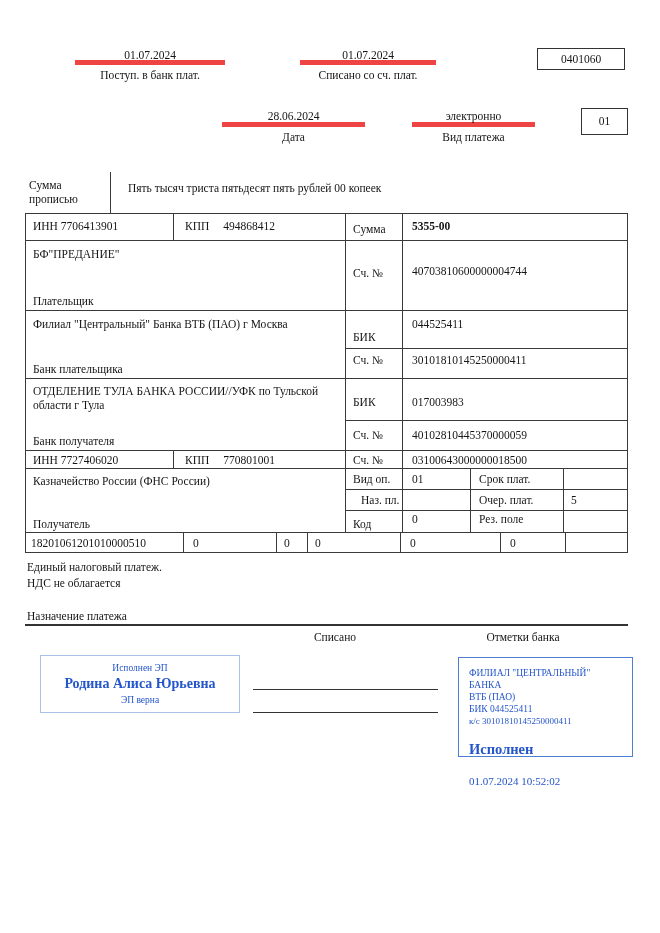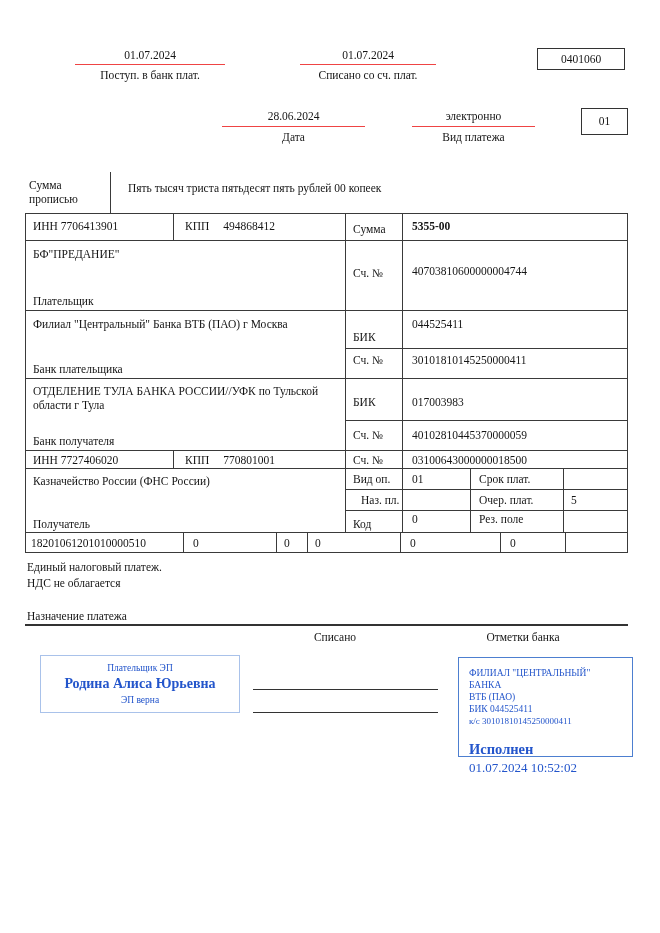--- a/index.html
+++ b/index.html
@@ -4,21 +4,21 @@
 <style>
   html,body{margin:0;padding:0;background:#ffffff;}
   .page{
     position:relative;width:660px;height:933px;background:#ffffff;
     font-family:"Liberation Serif","DejaVu Serif",serif;color:#151515;overflow:hidden;
   }
   .abs{position:absolute;box-sizing:border-box;}
   .t{font-size:11.5px;line-height:1.25;}
   .t-sm{font-size:10.5px;line-height:1.2;}
   .center{text-align:center;}
-  .uline{border-bottom:1px solid #ef4444;}
+  .uline{border-bottom:5px solid #ef4444;}
   .boxed{border:1px solid #333;display:flex;align-items:center;justify-content:center;}
   .hline{position:absolute;height:1px;background:#3a3a3a;}
   .vline{position:absolute;width:1px;background:#3a3a3a;}
   .stamp{color:#2355cb;}
   .sig-box{border:1px solid #a9c2ea;text-align:center;}
   .bank-box{border:1px solid #4d7fd0;padding:9px 10px;}
   .kpp-gap{display:inline-block;width:14px;}
 </style>
 </head>
 <body>
@@ -133,30 +133,30 @@
 
   <div class="abs t" style="left:27px;top:560px;">Единый налоговый платеж.</div>
   <div class="abs t" style="left:27px;top:576px;">НДС не облагается</div>
   <div class="abs t" style="left:27px;top:609px;">Назначение платежа</div>
   <div class="hline" style="left:25px;top:624px;width:603px;height:2px;background:#333;"></div>
 
   <div class="abs t center" style="left:280px;top:630px;width:110px;">Списано</div>
   <div class="abs t center" style="left:458px;top:630px;width:130px;">Отметки банка</div>
 
   <div class="abs sig-box stamp" style="left:40px;top:655px;width:200px;height:58px;padding-top:7px;">
-    <div class="t-sm" style="font-size:9.5px;">Плательщик ЭП</div>
+    <div class="t-sm" style="font-size:9.5px;">Исполнен ЭП</div>
     <div style="font-size:14px;font-weight:bold;margin-top:2px;">Родина Алиса Юрьевна</div>
     <div class="t-sm" style="font-size:9.5px;margin-top:3px;">ЭП верна</div>
   </div>
 
   <div class="abs" style="left:253px;top:689px;width:185px;border-bottom:1px solid #333;"></div>
   <div class="abs" style="left:253px;top:712px;width:185px;border-bottom:1px solid #333;"></div>
 
   <div class="abs bank-box stamp" style="left:458px;top:657px;width:175px;height:100px;">
     <div style="font-size:9.5px;line-height:1.28;">ФИЛИАЛ "ЦЕНТРАЛЬНЫЙ" БАНКА</div>
     <div style="font-size:9.5px;line-height:1.28;">ВТБ (ПАО)</div>
     <div style="font-size:9.5px;line-height:1.28;">БИК 044525411</div>
     <div style="font-size:9px;line-height:1.3;">к/с 30101810145250000411</div>
     <div style="font-size:14.5px;font-weight:bold;margin-top:14px;">Исполнен</div>
-    <div style="font-size:13px;margin-top:2px;">01.07.2024 10:52:02</div>
+    <div style="font-size:11px;margin-top:17px;">01.07.2024 10:52:02</div>
   </div>
 
 </div>
 
 </body></html>

